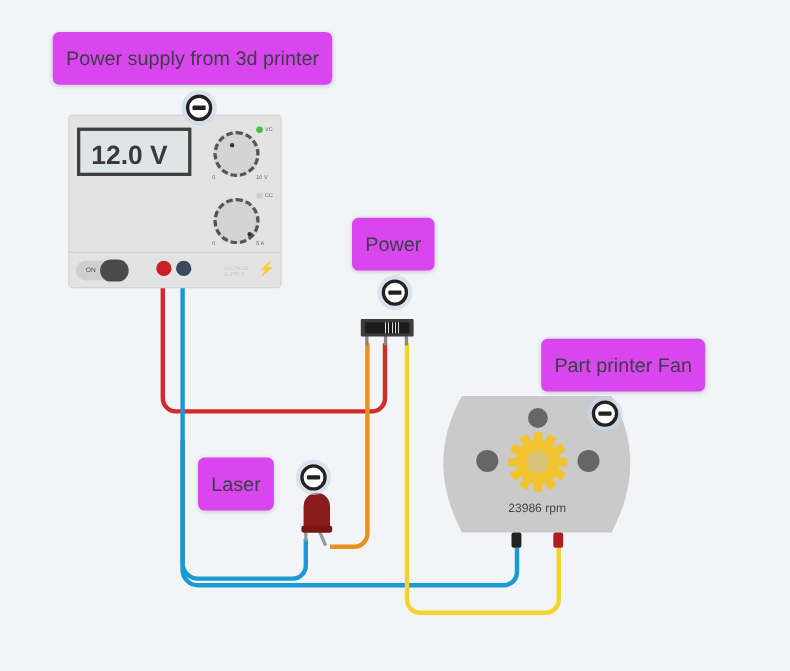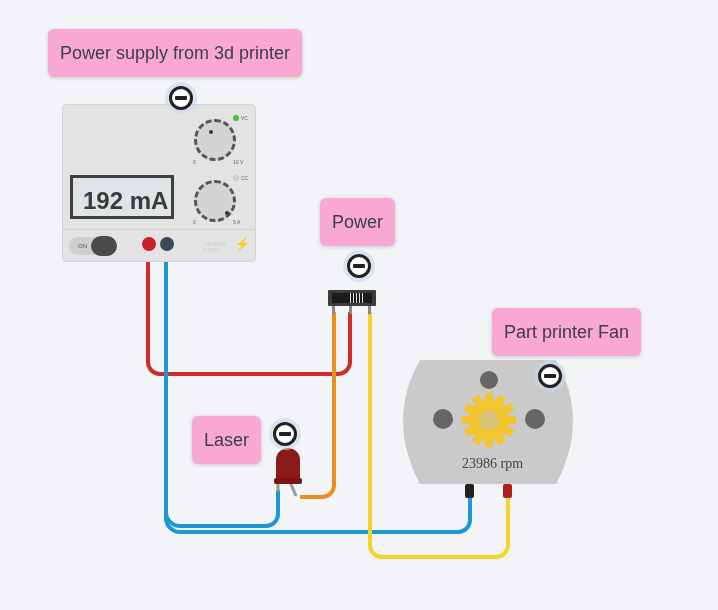--- a/index.html
+++ b/index.html
@@ -3,21 +3,21 @@
 <meta charset="utf-8">
 <style>
   html, body { margin: 0; padding: 0; }
   body {
     width: 718px; height: 610px; position: relative; overflow: hidden;
     background: #f2f4f7;
     font-family: "Liberation Sans", sans-serif;
   }
   .canvas { position: absolute; left: 0; top: 0; width: 718px; height: 610px; }
   .label {
-    position: absolute; background: #f9a8d4; border-radius: 6px;
+    position: absolute; background: #d946ef; border-radius: 6px;
     box-shadow: 0 1px 4px rgba(0,0,0,0.18);
     color: #3a3f45; font-size: 18px; line-height: 1;
     padding: 15px 12px; white-space: nowrap;
   }
   .minus {
     position: absolute; width: 24px; height: 24px; border-radius: 50%;
     background: #fff; border: 3px solid #222; box-sizing: border-box;
     box-shadow: 0 0 0 4px rgba(200,215,235,0.6);
   }
   .minus::after {
@@ -48,21 +48,21 @@
   .toggle .k { position: absolute; right: -2px; top: -1px; width: 26px; height: 20px; background: #4a4a4a; border-radius: 10px; }
   .toggle .t { position: absolute; left: 9px; top: 6px; font-size: 6px; color: #555; }
   .term { position: absolute; top: 132px; width: 14px; height: 14px; border-radius: 50%; }
   .switch {
     position: absolute; left: 328px; top: 290px; width: 48px; height: 16px;
     background: #3c3c3c; border-radius: 1px;
   }
   .switch .slot { position: absolute; left: 4px; top: 3px; width: 40px; height: 10px; background: #1c1c1c; }
   .switch .grip { position: absolute; left: 22px; top: 3px; width: 14px; height: 10px;
     background: repeating-linear-gradient(90deg, #ddd 0 1px, #1c1c1c 1px 3px); }
-  .fan-rpm { position: absolute; left: 462px; top: 456px; font-size: 14px; color: #444; font-family: Liberation Serif, serif; }
+  .fan-rpm { position: absolute; left: 462px; top: 456px; font-size: 11px; color: #444; }
 </style>
 </head>
 <body>
 
 <svg class="canvas" viewBox="0 0 718 610" width="718" height="610">
 
   <path d="M148 246 V362 a12 12 0 0 0 12 12 H338 a12 12 0 0 0 12-12 V312" fill="none" stroke="#d12b2b" stroke-width="4"></path>
   <path d="M166 246 V512 a14 14 0 0 0 14 14 H266 a12 12 0 0 0 12-12 V490" fill="none" stroke="#1a9ad0" stroke-width="4"></path>
   <path d="M166 400 V518 a14 14 0 0 0 14 14 H458 a12 12 0 0 0 12-12 V498" fill="none" stroke="#1a9ad0" stroke-width="4"></path>
   <path d="M334 312 V485 a12 12 0 0 1-12 12 H300" fill="none" stroke="#e8901f" stroke-width="4"></path>
@@ -102,21 +102,21 @@
         <rect x="-4" y="-27" width="8" height="10" transform="rotate(330)"></rect>
       </g>
       <circle r="10" fill="#d9c27a"></circle>
     </g>
     <rect x="465" y="484" width="9" height="14" rx="2" fill="#222"></rect>
     <rect x="503" y="484" width="9" height="14" rx="2" fill="#b31c1c"></rect>
   </g>
 </svg>
 
 <div class="psu">
-  <div class="lcd" style="top:70px">192 mA</div>
+  <div class="lcd" style="top:11px">12.0 V</div>
   <div class="knob" style="left:131px;top:14px">
       <span class="dot" style="left:12px;top:8px"></span>
     </div>
   <span class="tiny" style="left:130px;top:54px">0</span>
   <span class="tiny" style="left:170px;top:54px">10 V</span>
   <span style="position:absolute;left:170px;top:10px;width:6px;height:6px;border-radius:50%;background:#3fc23f"></span>
   <span class="tiny" style="left:178px;top:10px">VC</span>
   <div class="knob" style="left:131px;top:75px">
       <span class="dot" style="left:28px;top:28px"></span>
     </div>
@@ -144,14 +144,14 @@
 
 <div class="label" style="left:48px;top:29px">Power supply from 3d printer</div>
 <div class="minus" style="left:169px;top:86px"></div>
 
 <div class="label" style="left:320px;top:198px">Power</div>
 <div class="minus" style="left:347px;top:254px"></div>
 
 <div class="label" style="left:492px;top:308px">Part printer Fan</div>
 <div class="minus" style="left:538px;top:364px"></div>
 
-<div class="label" style="left:192px;top:416px">Laser</div>
+<div class="label" style="left:180px;top:416px">Laser</div>
 <div class="minus" style="left:273px;top:422px"></div>
 
 </body></html>

